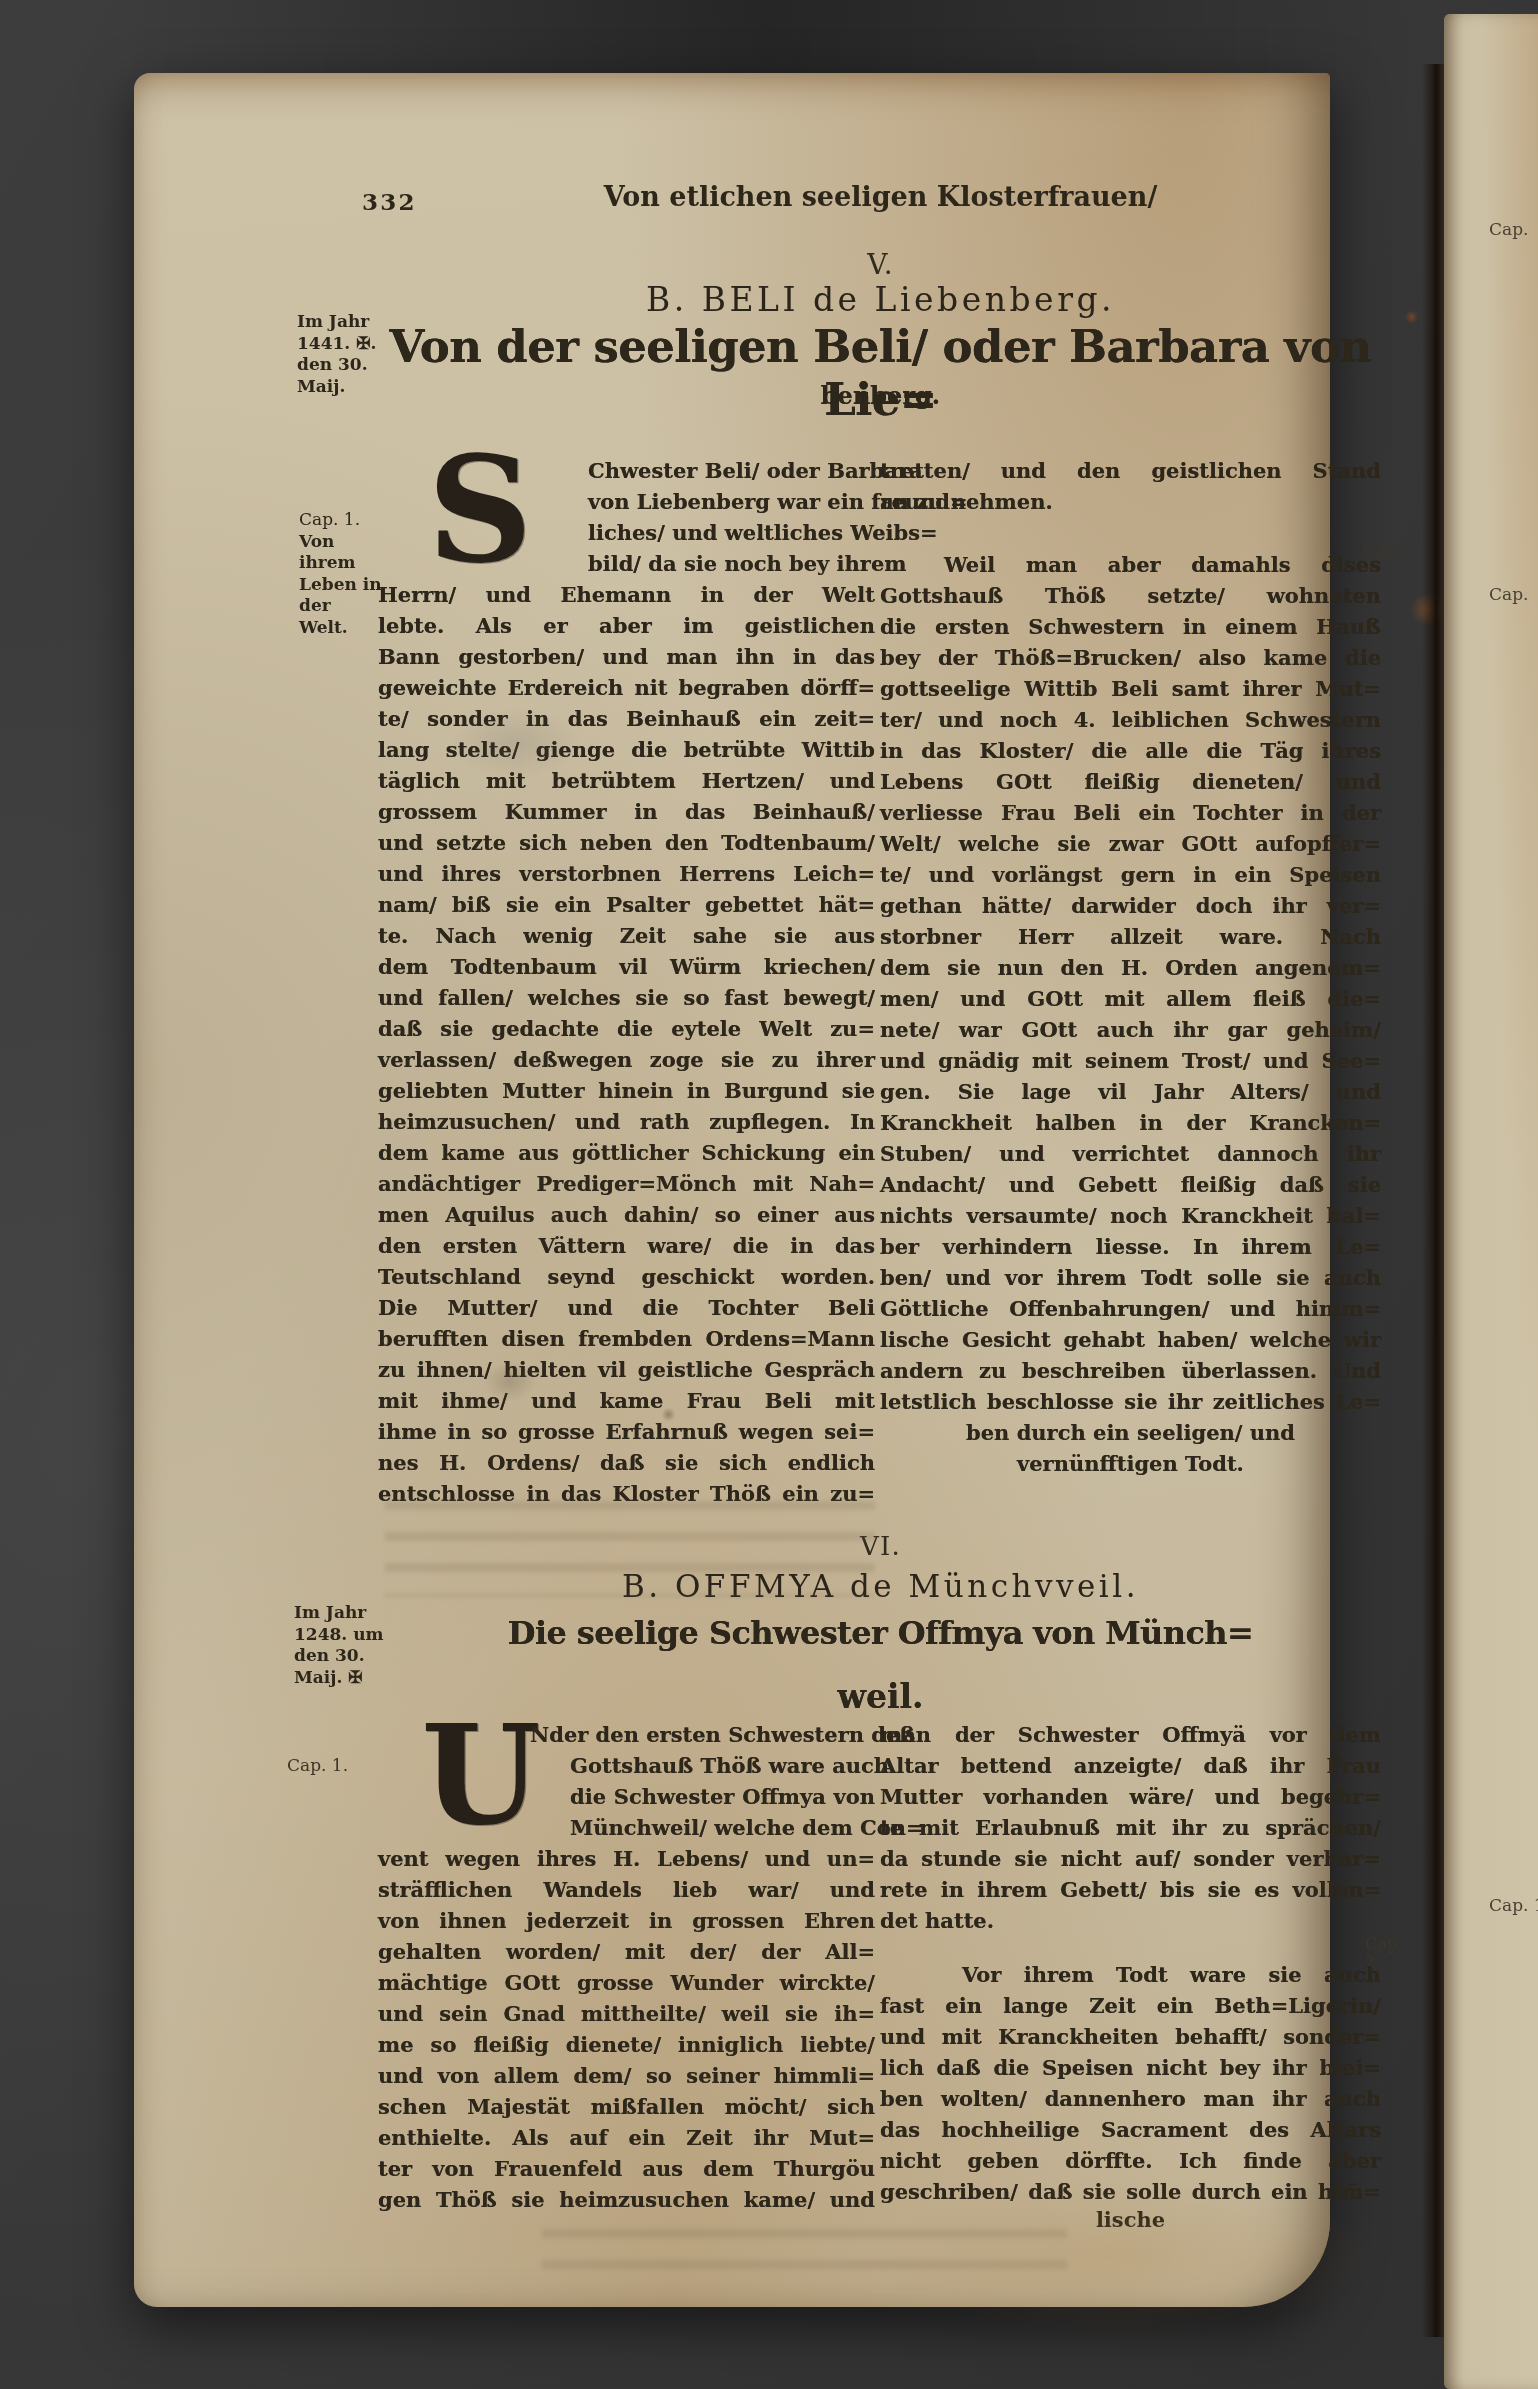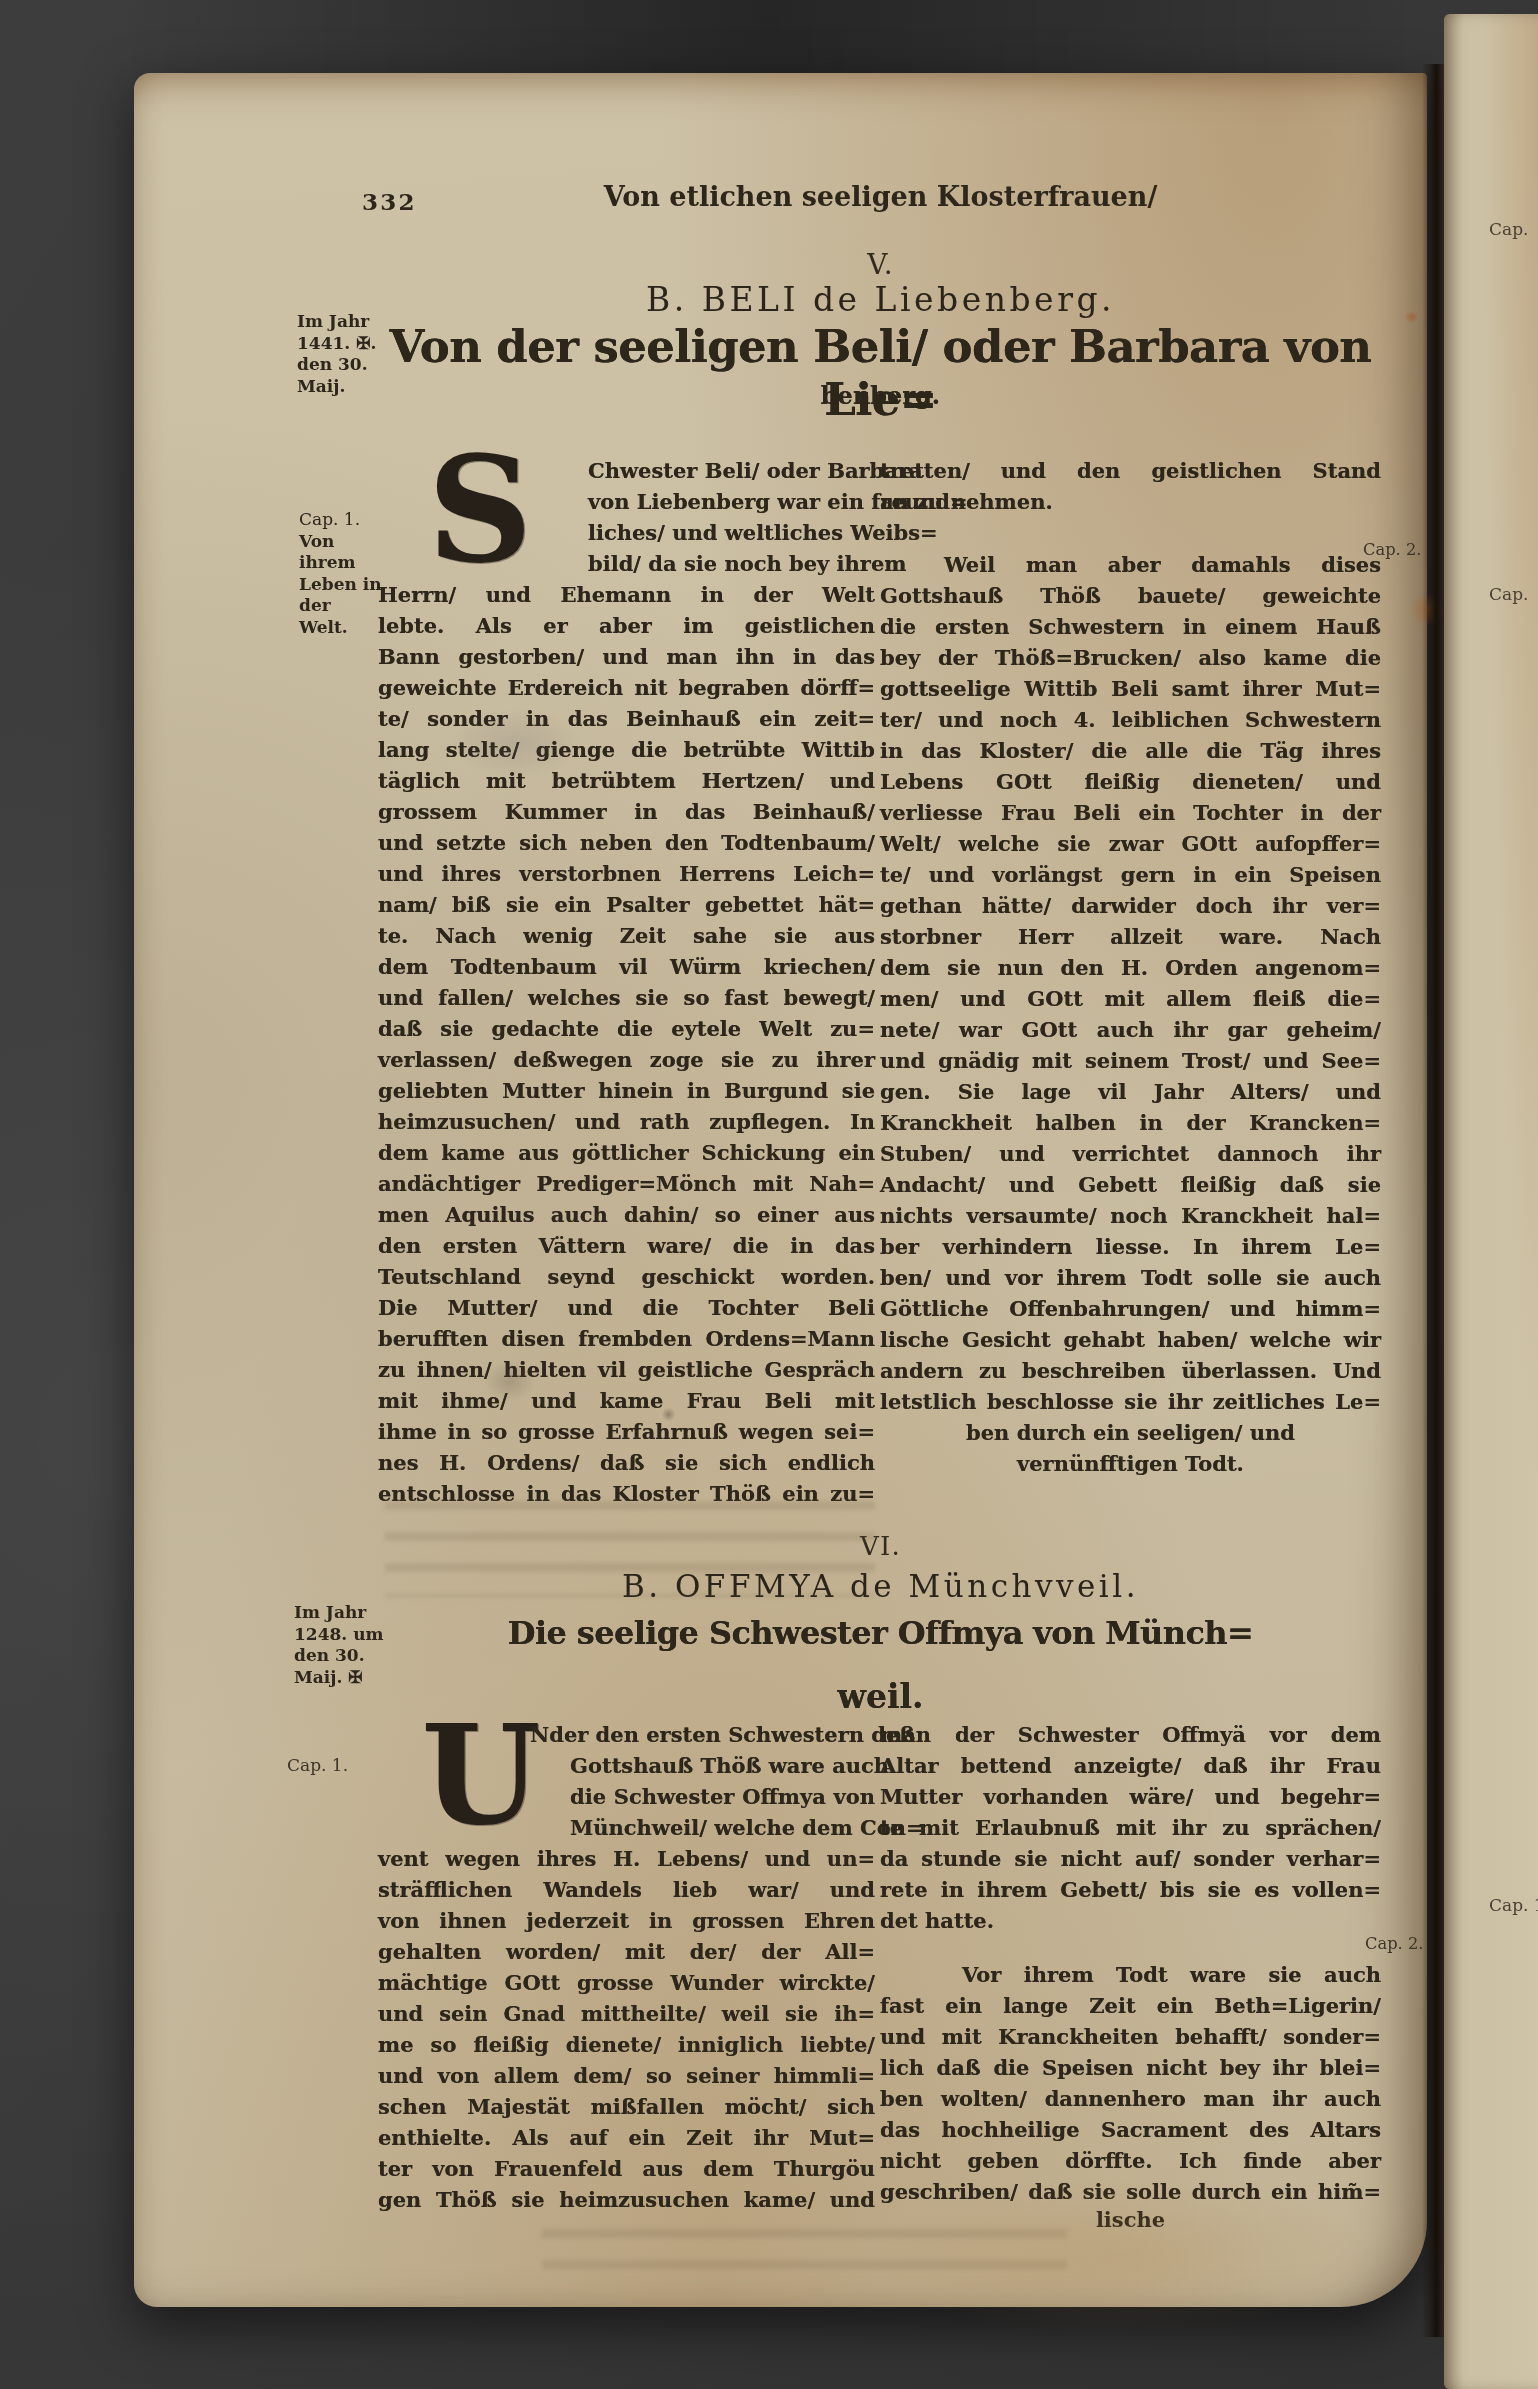--- a/index.html
+++ b/index.html
@@ -3,21 +3,21 @@
 <meta charset="utf-8">
 <style>
   html,body{margin:0;padding:0;background:#2e2e2e;}
   .stage{position:relative;width:1539px;height:2389px;overflow:hidden;
     background:
       radial-gradient(ellipse at 8% 60%, rgba(255,255,255,.06), transparent 45%),
       radial-gradient(ellipse at 50% 0%, rgba(0,0,0,.35), transparent 60%),
       linear-gradient(120deg,#3d3d3d 0%, #383838 40%, #303030 100%);
     font-family:"DejaVu Serif","Liberation Serif",serif;}
   
-  .page{position:absolute;left:134px;top:73px;width:1293px;height:2234px;
+  .page{position:absolute;left:134px;top:73px;width:1196px;height:2234px;
     border-radius:16.3px 4.7px 87px 23px;
     background:
       radial-gradient(ellipse at 88% 1%, rgba(150,105,55,.40), transparent 38%),
       radial-gradient(ellipse at 45% 100%, rgba(160,118,66,.28), transparent 55%),
       radial-gradient(ellipse at 0% 45%, rgba(120,100,70,.16), transparent 40%),
       linear-gradient(175deg,#cdc1a6 0%, #c9bda2 55%, #c2b395 100%);
     box-shadow: inset -41px 0 52px -23px rgba(55,35,15,.5),
                 inset 0 26px 41px -23px rgba(130,85,40,.45),
                 inset 14.6px 0 35px -23px rgba(90,70,45,.5),
                 0 17.5px 52px rgba(0,0,0,.55);}
@@ -156,21 +156,21 @@
         <div class="tl">zu ihnen/ hielten vil geistliche Gespräch</div>
         <div class="tl">mit ihme/ und kame Frau Beli mit</div>
         <div class="tl">ihme in so grosse Erfahrnuß wegen sei=</div>
         <div class="tl">nes H. Ordens/ daß sie sich endlich</div>
         <div class="tl">entschlosse in das Kloster Thöß ein zu=</div>
       </div>
     <div class="col" id="s5-right">
         <div class="tl">tretten/ und den geistlichen Stand</div>
         <div class="tl">an zu nehmen.</div>
         <div class="tl">Weil man aber damahls dises</div>
-        <div class="tl">Gottshauß Thöß bauete/ geweichte</div>
+        <div class="tl">Gottshauß Thöß setzte/ wohneten</div>
         <div class="tl">die ersten Schwestern in einem Hauß</div>
         <div class="tl">bey der Thöß=Brucken/ also kame die</div>
         <div class="tl">gottseelige Wittib Beli samt ihrer Mut=</div>
         <div class="tl">ter/ und noch 4. leiblichen Schwestern</div>
         <div class="tl">in das Kloster/ die alle die Täg ihres</div>
         <div class="tl">Lebens GOtt fleißig dieneten/ und</div>
         <div class="tl">verliesse Frau Beli ein Tochter in der</div>
         <div class="tl">Welt/ welche sie zwar GOtt aufopffer=</div>
         <div class="tl">te/ und vorlängst gern in ein Speisen</div>
         <div class="tl">gethan hätte/ darwider doch ihr ver=</div>

